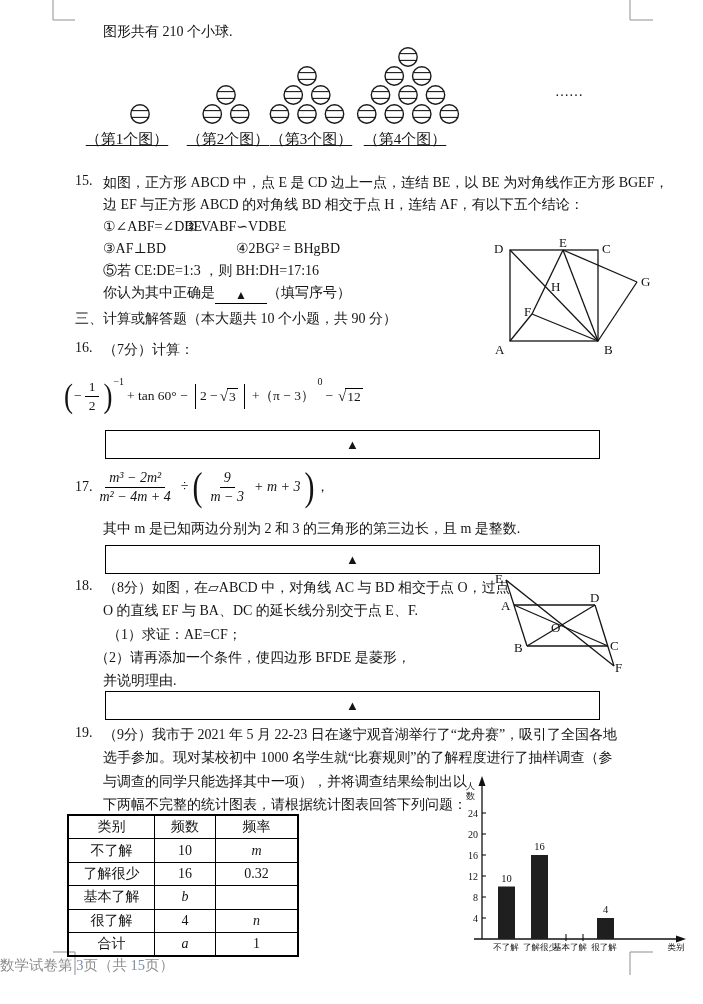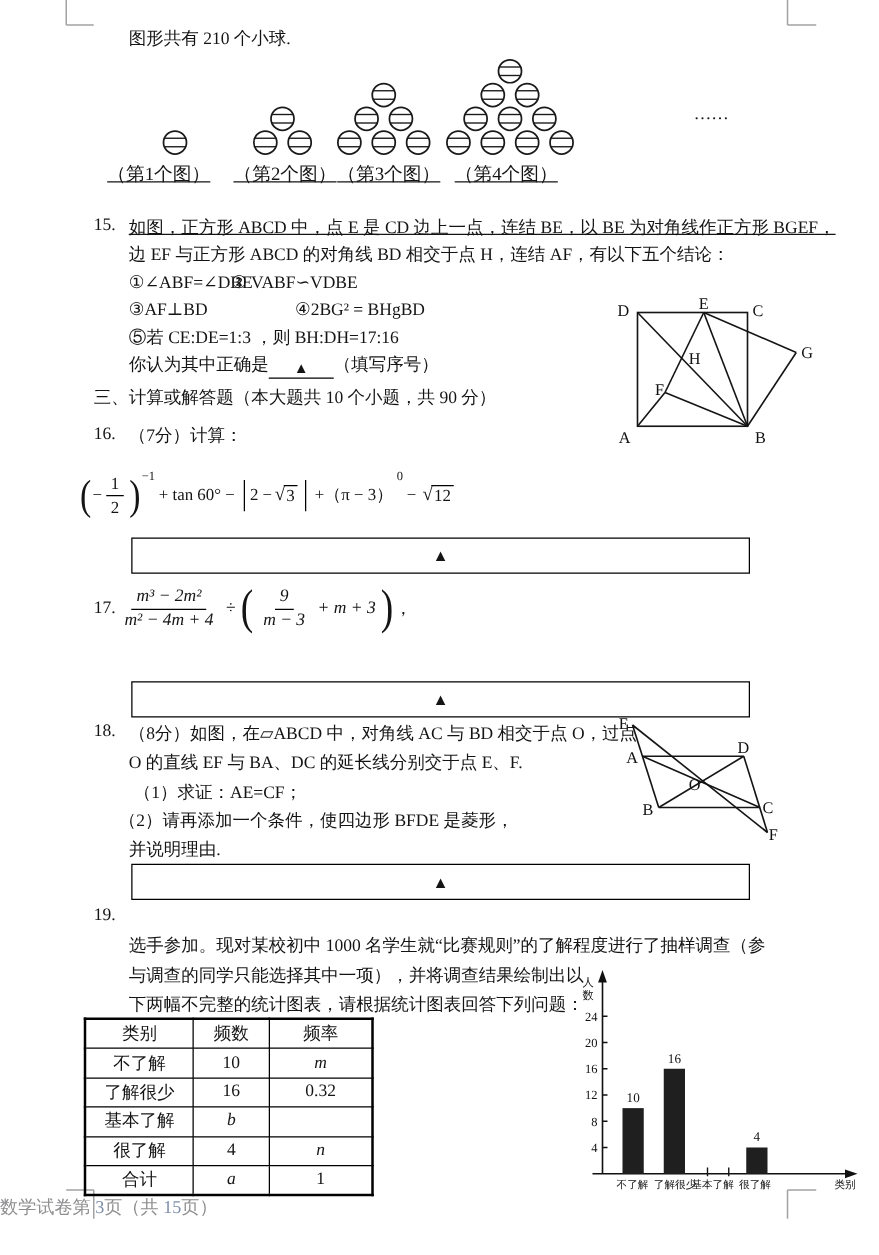--- a/index.html
+++ b/index.html
@@ -128,21 +128,21 @@
         <line x1="440.75" y1="117.4" x2="457.75" y2="117.4"></line>
       </g>
   </svg>
   <div class="figlabel" style="left:127px;top:130px;">（第1个图）</div>
   <div class="figlabel" style="left:228px;top:130px;">（第2个图）</div>
   <div class="figlabel" style="left:311px;top:130px;">（第3个图）</div>
   <div class="figlabel" style="left:405px;top:130px;">（第4个图）</div>
   <div class="t" style="left:555px;top:82px;">……</div>
 
   <div class="qnum" style="left:75px;top:173px;">15.</div>
-  <div class="t" style="left:103px;top:173px;text-decoration:underline;">如图，正方形 ABCD 中，点 E 是 CD 边上一点，连结 BE，以 BE 为对角线作正方形 BGEF，</div>
+  <div class="t" style="left:103px;top:173px;">如图，正方形 ABCD 中，点 E 是 CD 边上一点，连结 BE，以 BE 为对角线作正方形 BGEF，</div>
   <div class="t" style="left:103px;top:195px;">边 EF 与正方形 ABCD 的对角线 BD 相交于点 H，连结 AF，有以下五个结论：</div>
   <div class="t" style="left:103px;top:217px;">①∠ABF=∠DBE</div>
   <div class="t" style="left:185px;top:217px;">② VABF∽VDBE</div>
   <div class="t" style="left:103px;top:239px;">③AF⊥BD</div>
   <div class="t" style="left:236px;top:239px;">④2BG² = BHgBD</div>
   <div class="t" style="left:103px;top:261px;">⑤若 CE:DE=1:3 ，则 BH:DH=17:16</div>
   <div class="t" style="left:103px;top:283px;">
     <span>你认为其中正确是</span><span class="blank"><span>▲</span></span><span>（填写序号）</span>
   </div>
 
@@ -208,20 +208,21 @@
     <span class="mt">÷</span>
     <span class="bigp2">(</span>
     <span class="frac">
         <span class="fn">9</span>
         <span class="fd">m − 3</span>
       </span>
     <span class="mt" style="font-style:italic;">+ m + 3</span>
     <span class="bigp2">)</span>
     <span>，</span>
   </div>
+  <div class="t" style="left:103px;top:519px;">其中 m 是已知两边分别为 2 和 3 的三角形的第三边长，且 m 是整数.</div>
 
   <div class="abox" style="top:545px;">
     <span class="amark">▲</span>
   </div>
 
   <div class="qnum" style="left:75px;top:578px;">18.</div>
   <div class="t" style="left:103px;top:578px;">（8分）如图，在▱ABCD 中，对角线 AC 与 BD 相交于点 O，过点</div>
   <div class="t" style="left:103px;top:601px;">O 的直线 EF 与 BA、DC 的延长线分别交于点 E、F.</div>
   <div class="t" style="left:95px;top:625px;margin-left:12px;">（1）求证：AE=CF；</div>
   <div class="t" style="left:95px;top:648px;">（2）请再添加一个条件，使四边形 BFDE 是菱形，</div>
@@ -242,20 +243,21 @@
     <text x="120" y="84">C</text>
     <text x="61" y="66">O</text>
     <text x="125" y="106">F</text>
   </svg>
 
   <div class="abox" style="top:691px;">
     <span class="amark">▲</span>
   </div>
 
   <div class="qnum" style="left:75px;top:725px;">19.</div>
+  <div class="t" style="left:103px;top:725px;">（9分）我市于 2021 年 5 月 22-23 日在遂宁观音湖举行了“龙舟赛”，吸引了全国各地</div>
   <div class="t" style="left:103px;top:748px;">选手参加。现对某校初中 1000 名学生就“比赛规则”的了解程度进行了抽样调查（参</div>
   <div class="t" style="left:103px;top:795px;">下两幅不完整的统计图表，请根据统计图表回答下列问题：</div>
   <div class="t" style="left:103px;top:772px;">与调查的同学只能选择其中一项），并将调查结果绘制出以</div>
 
   <table class="table19">
     <tbody>
         <tr>
       <td class="c1">类别</td>
       <td class="c2">频数</td>
       <td class="c3">频率</td>

